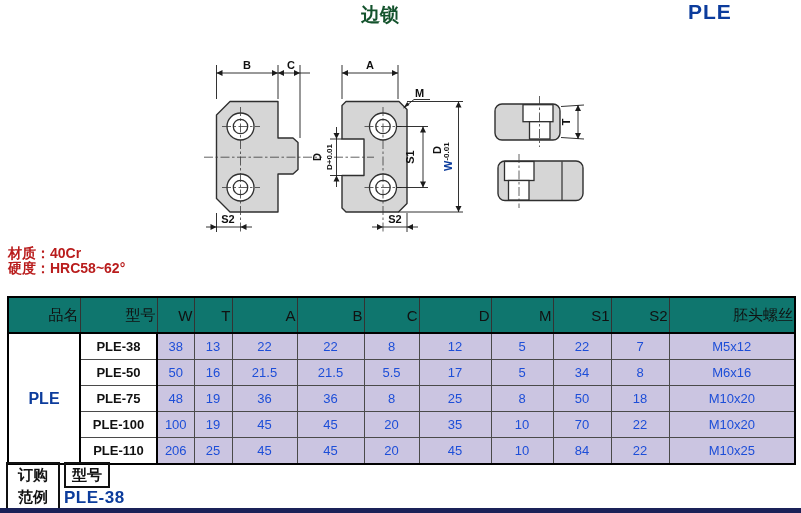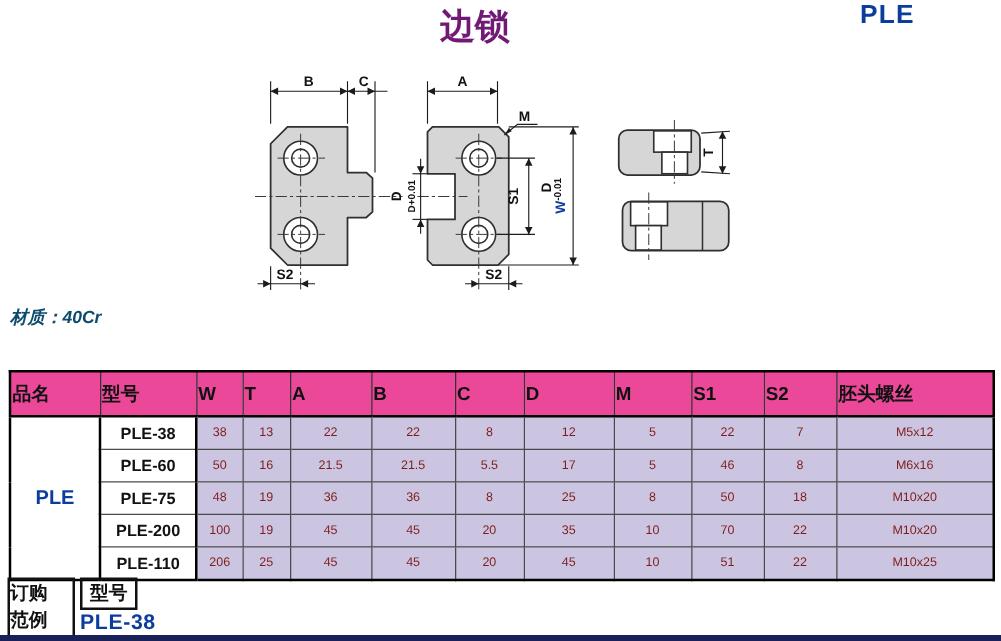--- a/index.html
+++ b/index.html
@@ -2,53 +2,53 @@
 <html><head>
 <meta charset="utf-8">
 <style>
   html,body{margin:0;padding:0;}
   body{
     width:801px;height:513px;position:relative;background:#fff;overflow:hidden;
     font-family:"Liberation Sans",sans-serif;
   }
   
   .page-title{position:absolute;left:300px;top:2px;width:160px;text-align:center;
-    font-size:28px;font-weight:bold;color:#701a75;}
+    font-size:19px;font-weight:bold;color:#14532d;}
   .page-code{position:absolute;left:688px;top:0px;font-size:21px;font-weight:bold;
     color:#0c3c9c;letter-spacing:1px;}
   
   .drawing{position:absolute;left:0;top:0;}
   .part{fill:#d6d6d6;stroke:#2f2f2f;stroke-width:1.4;stroke-linejoin:round;}
   .hole{fill:#ffffff;stroke:#2f2f2f;stroke-width:1.3;}
   .edge{stroke:#2f2f2f;stroke-width:1.2;fill:none;}
   .cl{stroke:#3a3a3a;stroke-width:0.8;fill:none;stroke-dasharray:9 2.5 2.5 2.5;}
   .dim{stroke:#1c1c1c;stroke-width:0.9;fill:none;}
   .ah{fill:#1c1c1c;stroke:none;}
   .dimtxt{font-family:"Liberation Sans",sans-serif;font-size:11px;font-weight:bold;fill:#111;}
   .dimtxt-sm{font-family:"Liberation Sans",sans-serif;font-size:8px;font-weight:bold;fill:#111;}
   .dimtxt-blue{fill:#0c3c9c;}
   
   .material{position:absolute;left:8px;top:246px;font-size:14px;font-weight:bold;
-    color:#0c4a6e;line-height:15px;font-style:italic;}
+    color:#b91c1c;line-height:15px;}
   
   table.spec{position:absolute;left:7px;top:296px;border-collapse:collapse;
     table-layout:fixed;width:787px;border:2px solid #000;}
   table.spec th{border:1px solid #333;border-bottom:2px solid #000;height:32px;
-    font-size:15px;font-weight:bold;color:#111;background:#ec4899;text-align:left;}
+    font-size:15px;font-weight:normal;color:#111;background:#0f766e;text-align:right;}
   table.spec th:first-child,table.spec th:nth-child(2){font-size:15px;}
   table.spec td{border:1px solid #4a4a4a;height:23px;text-align:center;
-    font-size:10px;color:#7f1d1d;}
+    font-size:13px;color:#1d4ed8;}
   table.spec td.brand{background:#fff;color:#0c3c9c;font-weight:bold;font-size:16px;
     border-right:2px solid #000;}
   table.spec td.model{background:#fff;font-weight:bold;color:#111;font-size:13px;
     border-right:2px solid #000;}
   table.spec td.val{background:#cbc5e1;}
   
   .order-badge{position:absolute;left:6px;top:462px;width:50px;height:44px;
-    border:2px solid #111;font-size:15px;font-weight:bold;color:#111;
+    border:2px solid #111;text-align:center;font-size:15px;font-weight:bold;color:#111;
     line-height:22px;}
   .model-box{position:absolute;left:64px;top:462px;padding:1px 6px;height:20px;
     border:2px solid #111;font-size:15px;font-weight:bold;color:#111;line-height:20px;}
   .order-example{position:absolute;left:64px;top:488px;font-size:17px;font-weight:bold;
     color:#0c3c9c;letter-spacing:0.5px;}
   .bottom-bar{position:absolute;left:0;top:508px;width:801px;height:5px;background:#1a2158;}
 </style>
 </head>
 <body>
 
@@ -190,20 +190,21 @@
     <line class="dim" x1="407" y1="213" x2="407" y2="232"></line>
     <line class="dim" x1="372" y1="227" x2="418" y2="227"></line>
     <polygon class="ah" points="377,224 377,230 383,227"></polygon>
     <polygon class="ah" points="413,224 413,230 407,227"></polygon>
     <text class="dimtxt" x="395" y="223" text-anchor="middle">S2</text>
   </g>
 </svg>
 
 <div class="material">
   <div>材质：40Cr</div>
+  <div>硬度：HRC58~62°</div>
 </div>
 
 <table class="spec">
   <colgroup>
     <col style="width:72px">
       <col style="width:77px">
       <col style="width:37px">
     <col style="width:38px">
       <col style="width:65px">
       <col style="width:67px">
@@ -239,68 +240,68 @@
         <td class="val">22</td>
         <td class="val">22</td>
         <td class="val">8</td>
         <td class="val">12</td>
         <td class="val">5</td>
         <td class="val">22</td>
         <td class="val">7</td>
         <td class="val">M5x12</td>
       </tr>
       <tr>
-        <td class="model">PLE-60</td>
+        <td class="model">PLE-50</td>
         <td class="val">50</td>
         <td class="val">16</td>
         <td class="val">21.5</td>
         <td class="val">21.5</td>
         <td class="val">5.5</td>
         <td class="val">17</td>
         <td class="val">5</td>
-        <td class="val">46</td>
+        <td class="val">34</td>
         <td class="val">8</td>
         <td class="val">M6x16</td>
       </tr>
       <tr>
         <td class="model">PLE-75</td>
         <td class="val">48</td>
         <td class="val">19</td>
         <td class="val">36</td>
         <td class="val">36</td>
         <td class="val">8</td>
         <td class="val">25</td>
         <td class="val">8</td>
         <td class="val">50</td>
         <td class="val">18</td>
         <td class="val">M10x20</td>
       </tr>
       <tr>
-        <td class="model">PLE-200</td>
+        <td class="model">PLE-100</td>
         <td class="val">100</td>
         <td class="val">19</td>
         <td class="val">45</td>
         <td class="val">45</td>
         <td class="val">20</td>
         <td class="val">35</td>
         <td class="val">10</td>
         <td class="val">70</td>
         <td class="val">22</td>
         <td class="val">M10x20</td>
       </tr>
       <tr>
         <td class="model">PLE-110</td>
         <td class="val">206</td>
         <td class="val">25</td>
         <td class="val">45</td>
         <td class="val">45</td>
         <td class="val">20</td>
         <td class="val">45</td>
         <td class="val">10</td>
-        <td class="val">51</td>
+        <td class="val">84</td>
         <td class="val">22</td>
         <td class="val">M10x25</td>
       </tr>
     </tbody>
 </table>
 
 <div class="order-badge">
   <div>订购</div>
   <div>范例</div>
 </div>

